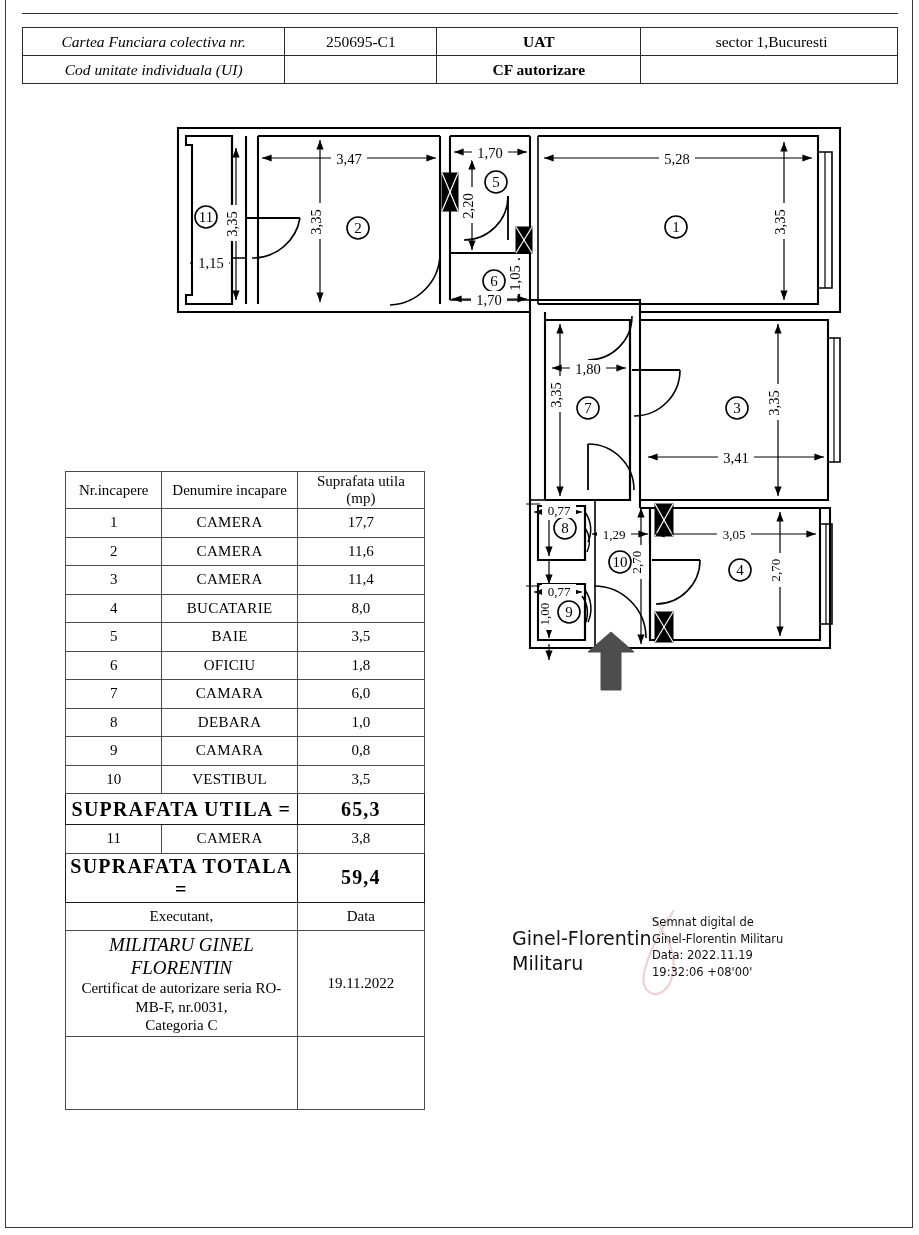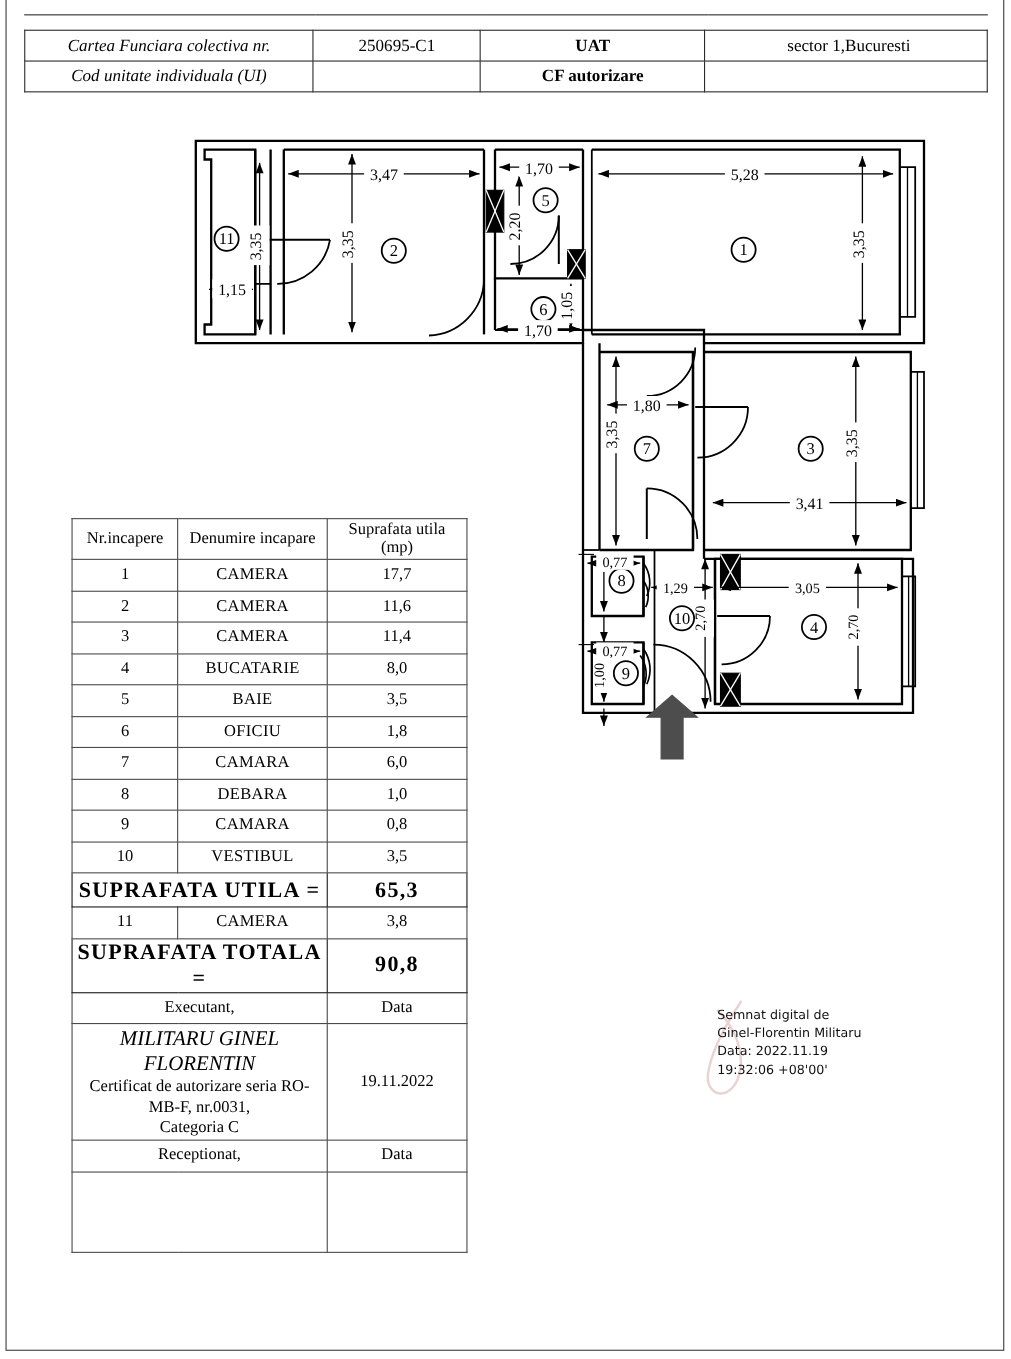--- a/index.html
+++ b/index.html
@@ -447,50 +447,50 @@
     </tr>
 
     <tr>
       <td class="nr">11</td>
       <td class="den">CAMERA</td>
       <td>3,8</td>
     </tr>
 
     <tr class="sum-row">
       <td colspan="2">SUPRAFATA TOTALA  =</td>
-      <td>90,8</td>
+      <td>59,4</td>
     </tr>
 
     <tr>
       <td colspan="2" class="exec-h">Executant,</td>
       <td class="exec-h">Data</td>
     </tr>
     <tr>
       <td colspan="2" class="exec-body">
         <div class="nm">MILITARU GINEL FLORENTIN</div>
         <div>Certificat de autorizare seria RO-MB-F, nr.0031,</div>
         <div>Categoria C</div>
       </td>
       <td>19.11.2022</td>
     </tr>
-    <tr>
-      <td colspan="2" class="exec-h">Receptionat,</td>
-      <td class="exec-h">Data</td>
-    </tr>
     <tr class="blank-row">
       <td colspan="2"></td>
       <td></td>
     </tr>
   </tbody>
     </table>
 </div>
 
 <div class="sig">
   <svg class="flourish" viewBox="0 0 70 96">
     <path d="M42,4 C30,22 16,46 12,68 C9,84 20,92 30,86 C40,80 44,62 40,46 C36,30 26,18 20,12" fill="none" stroke="#c98b86" stroke-width="2.2"></path>
   </svg>
+  <div class="name">
+    <div>Ginel-Florentin</div>
+    <div>Militaru</div>
+  </div>
   <div class="meta">
     <div>Semnat digital de</div>
     <div>Ginel-Florentin Militaru</div>
     <div>Data: 2022.11.19</div>
     <div>19:32:06 +08'00'</div>
   </div>
 </div>
 
 </body></html>

